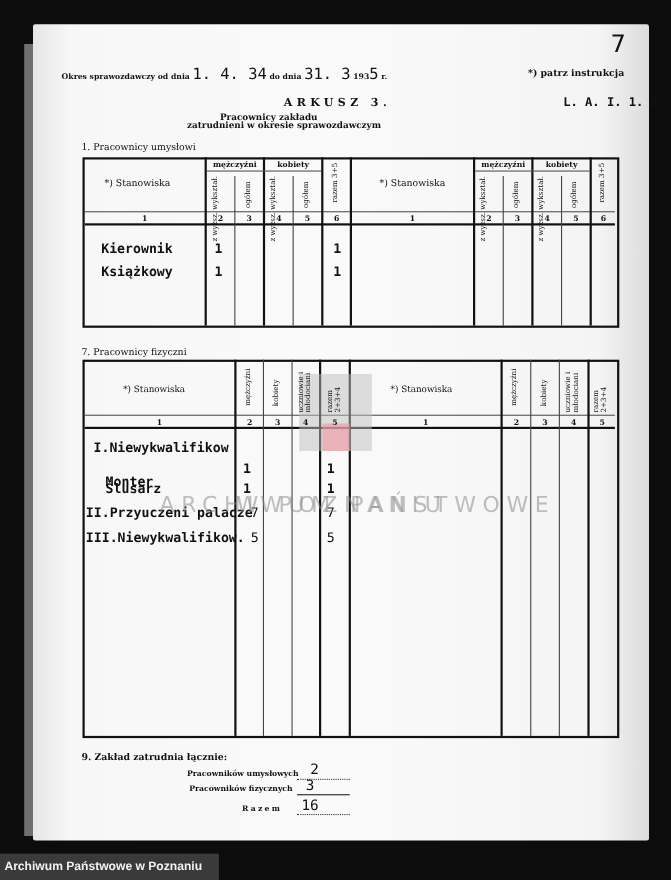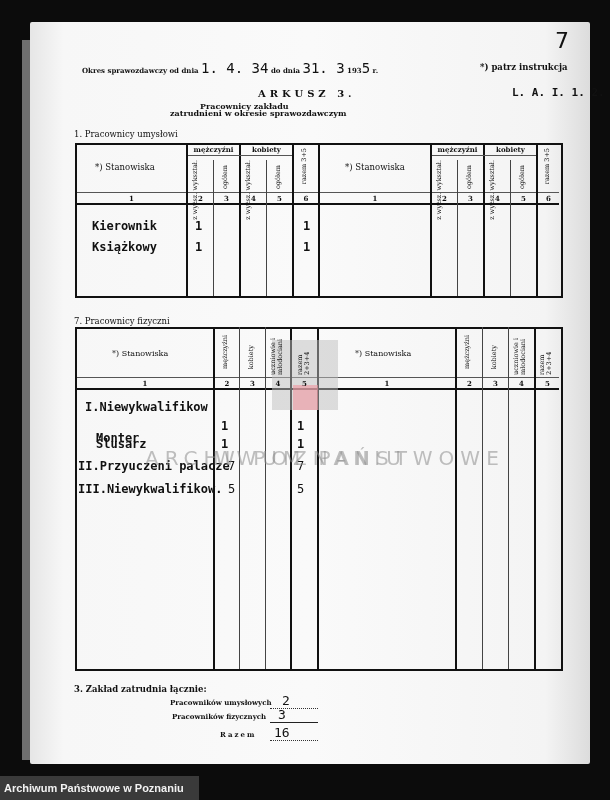--- a/index.html
+++ b/index.html
@@ -24,21 +24,21 @@
             font-family:"Liberation Sans", sans-serif; font-weight:bold; font-size:11px; line-height:24px; padding-left:4px; }
   .wm { position:absolute; font-family:"DejaVu Sans", sans-serif; color:rgba(140,140,140,0.55); font-size:20px; letter-spacing:6px; }
   .dotline { border-bottom:1px dotted #333; display:inline-block; }
 </style>
 </head>
 <body>
 
 <div class="edge"></div>
 <div class="page"></div>
 
-<div class="abs small" style="left:82px;top:60px;">
+<div class="abs small" style="left:56px;top:60px;">
   <span>Okres sprawozdawczy od dnia</span>
   <span class="hand" style="font-size:14px;">1. 4. 34</span>
   <span>do dnia</span>
   <span class="hand" style="font-size:14px;">31. 3</span>
   <span>193</span><span class="hand" style="font-size:14px;">5</span>
   <span>r.</span>
 </div>
 <div class="abs" style="left:480px;top:62px;font-size:8.5px;font-weight:bold;">*) patrz instrukcja</div>
 <div class="abs hand" style="left:555px;top:28px;font-size:22px;font-family:'DejaVu Sans',sans-serif;">7</div>
 
@@ -194,21 +194,21 @@
 <div class="abs typed" style="left:78px;top:459px;">II.Przyuczeni palacze</div>
 <div class="abs typed" style="left:228px;top:459px;font-weight:normal;">7</div>
 <div class="abs typed" style="left:297px;top:459px;font-weight:normal;">7</div>
 <div class="abs typed" style="left:78px;top:482px;">III.Niewykwalifikow.</div>
 <div class="abs typed" style="left:228px;top:482px;font-weight:normal;">5</div>
 <div class="abs typed" style="left:297px;top:482px;font-weight:normal;">5</div>
 
 <div class="wm" style="left:145px;top:422px;margin-top:24px;">ARCHIWUM PAŃSTWOWE</div>
 <div class="wm" style="left:215px;top:446px;">W POZNANIU</div>
 
-<div class="abs sec" style="left:74px;top:684px;font-weight:bold;">3.  Zakład zatrudnia łącznie:</div>
+<div class="abs sec" style="left:74px;top:684px;font-weight:bold;">9.  Zakład zatrudnia łącznie:</div>
 <div class="abs small" style="left:170px;top:698px;">Pracowników umysłowych</div>
 <div class="abs hand dotline" style="left:270px;top:693px;width:48px;font-size:13px;padding-left:12px;box-sizing:border-box;">2</div>
 <div class="abs small" style="left:172px;top:712px;">Pracowników fizycznych</div>
 <div class="abs hand" style="left:270px;top:707px;width:48px;font-size:13px;padding-left:8px;box-sizing:border-box;border-bottom:1.5px solid #222;">3</div>
 <div class="abs small" style="left:220px;top:730px;letter-spacing:2px;">Razem</div>
 <div class="abs hand dotline" style="left:270px;top:725px;width:48px;font-size:13px;padding-left:4px;box-sizing:border-box;">16</div>
 
 <div class="footer">Archiwum Państwowe w Poznaniu</div>
 
 </body></html>

